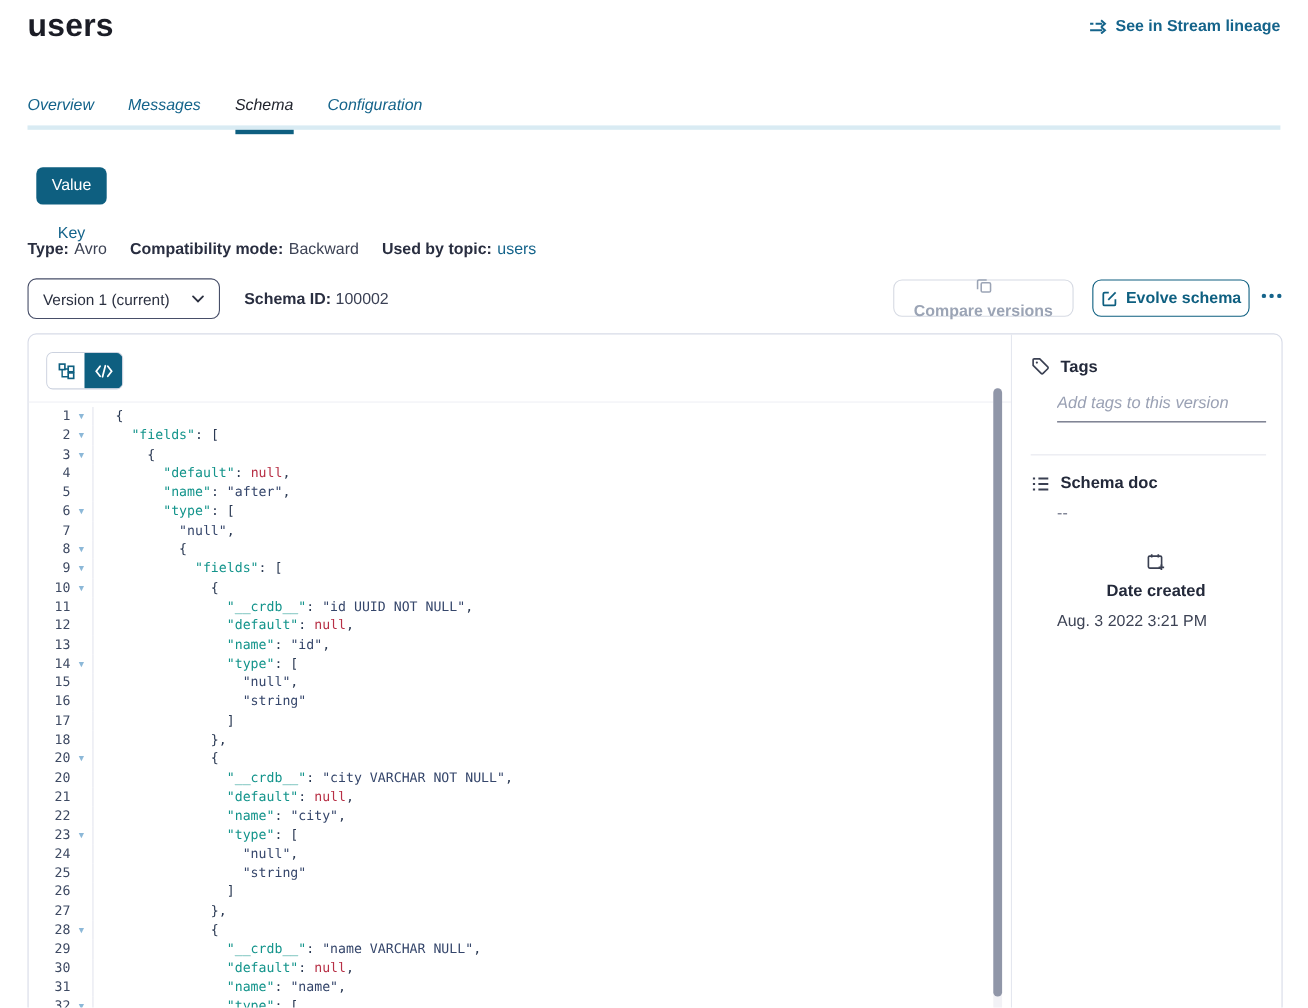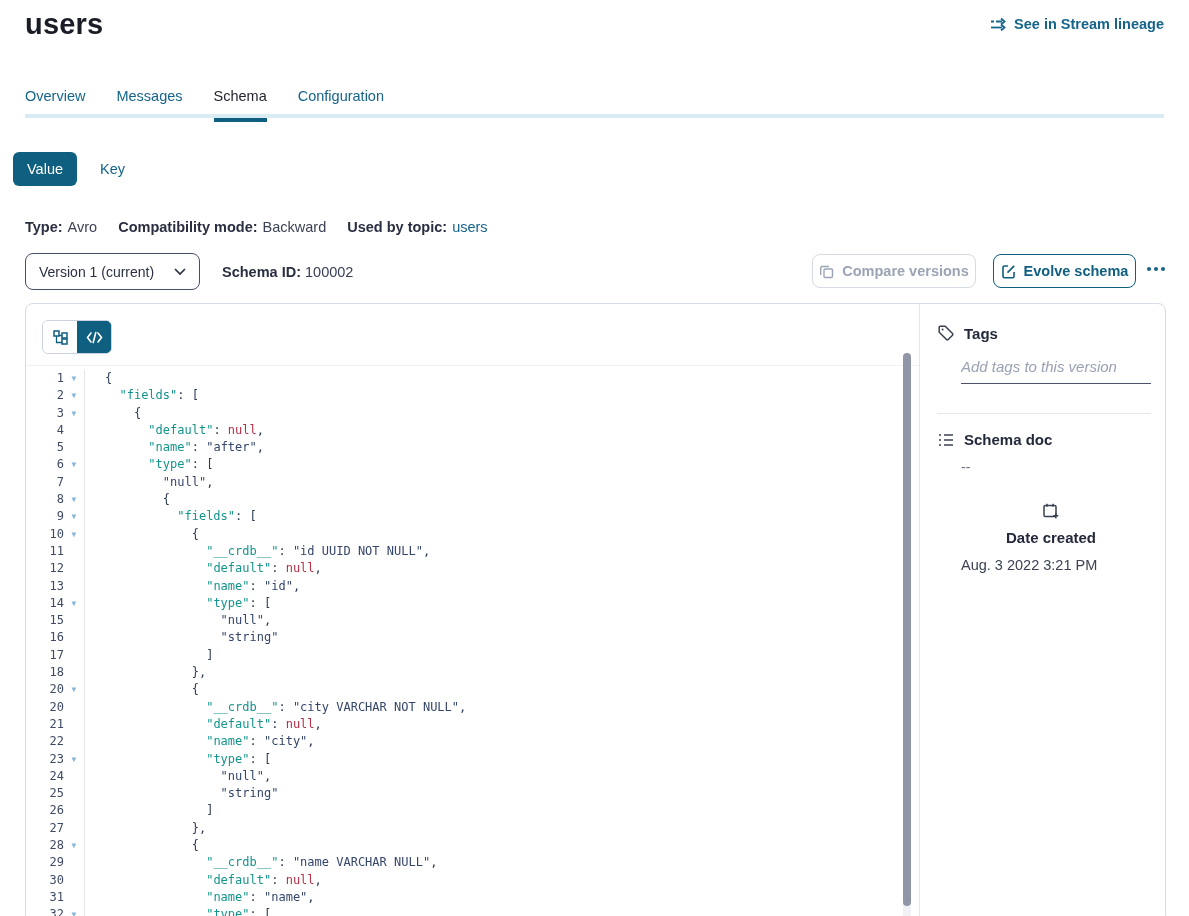--- a/index.html
+++ b/index.html
@@ -10,27 +10,27 @@
   
   .page-title { position:absolute; left:25px; top:8px; font-size:29px; font-weight:700;
     color:#1b1d26; letter-spacing:.2px; }
   .lineage-link { position:absolute; right:25px; top:16px; display:flex; align-items:center;
     gap:7px; color:#15648b; font-size:14.5px; font-weight:600; cursor:pointer; }
 
   
   .tab-track { position:absolute; left:25px; right:25px; top:114px; height:4px; background:#d9ebf3; }
   .tab-bar { position:absolute; left:25px; top:88px; display:flex; gap:31px; }
   .tab { position:relative; font-size:14.5px; font-weight:500; color:#15648b;
-    padding-bottom:14px; cursor:pointer; }
+    padding-bottom:14px; cursor:pointer;font-style:italic; }
   .tab.active { color:#23262f; }
   .tab.active::after { content:""; position:absolute; left:0; right:0; bottom:-4px; height:4px;
     background:#0e5f80; }
 
   
-  .serde-row { position:absolute; left:13px; top:152px; display:flex; gap:9px; }
+  .serde-row { position:absolute; left:33px; top:152px; display:flex; gap:9px;flex-direction:column; }
   .serde-btn { height:34px; padding:0 14px; border:none; border-radius:6px; font-size:14.5px;
     font-weight:500; background:transparent; color:#15648b; cursor:pointer;
     font-family:"Liberation Sans",sans-serif; }
   .serde-btn.active { background:#0e5f80; color:#fff; }
 
   
   .meta-row { position:absolute; left:25px; top:219px; display:flex; gap:21px; font-size:14.5px; }
   .meta-item { display:flex; gap:5px; }
   .meta-label { font-weight:700; color:#292e40; }
   .meta-value { color:#3c4254; }
@@ -40,21 +40,21 @@
   .version-bar { position:absolute; left:25px; top:253px; display:flex; align-items:center; }
   .version-select { width:175px; height:37px; border:1px solid #474e68; border-radius:8px;
     display:flex; align-items:center; justify-content:space-between; padding:0 13px;
     font-size:14px; color:#2b3040; background:#fff; cursor:pointer; }
   .schema-id { margin-left:22px; font-size:14.5px; }
   .schema-id .lab { font-weight:700; color:#292e40; }
   .btn { display:flex; align-items:center; justify-content:center; gap:8px; height:34px;
     border-radius:8px; background:#fff; font-size:14.5px; font-weight:600; cursor:pointer;
     font-family:"Liberation Sans",sans-serif; }
   .btn-compare { position:absolute; left:812px; top:254px; width:164px; border:1px solid #d6dae3;
-    color:#9ba4b5; cursor:default; }
+    color:#9ba4b5; cursor:default;flex-direction:column; }
   .btn-evolve { position:absolute; left:993px; top:254px; width:143px; border:1px solid #0e5f80;
     color:#0e5f80; }
   .more-dots { position:absolute; left:1147px; top:267px; display:flex; gap:3px; cursor:pointer; }
   .more-dots i { width:4px; height:4px; border-radius:50%; background:#15648b; }
 
   
   .card { position:absolute; left:25px; top:303px; width:1141px; height:620px;
     border:1px solid #d7dbe7; border-radius:8px; background:#fff; }
 
   .view-toggle { position:absolute; left:16px; top:16px; display:inline-flex;

